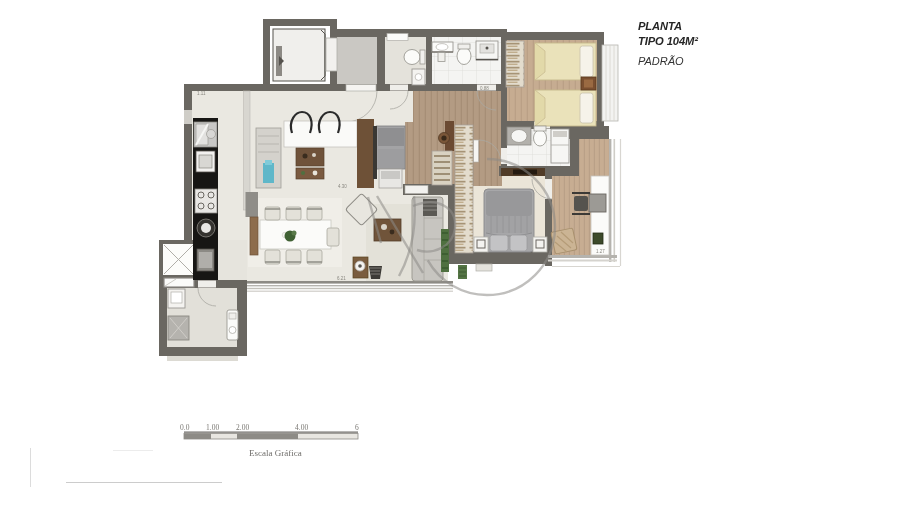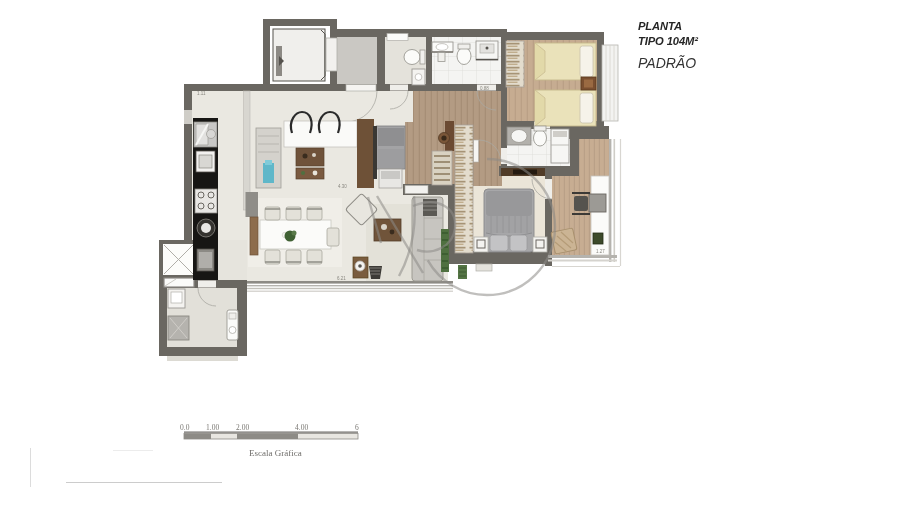--- a/index.html
+++ b/index.html
@@ -1,19 +1,19 @@
 <!DOCTYPE html>
 <html><head>
 <meta charset="utf-8">
 <style>
 html,body{margin:0;padding:0;background:#ffffff;}
 body{font-family:"Liberation Sans", sans-serif;}
 #wrap{position:relative;width:900px;height:513px;overflow:hidden;background:#fff;}
 .t1{position:absolute;left:638px;top:19px;font-size:11.2px;font-weight:bold;font-style:italic;color:#262626;letter-spacing:-0.1px;line-height:15.3px;transform:scaleX(1.0);transform-origin:left top;}
-.t2{position:absolute;left:638px;top:55px;font-size:14px;font-style:italic;color:#333333;letter-spacing:0px;transform:scaleX(1.0);transform-origin:left top;}
+.t2{position:absolute;left:638px;top:55px;font-size:11px;font-style:italic;color:#333333;letter-spacing:0px;transform:scaleX(1.0);transform-origin:left top;}
 </style>
 </head>
 <body>
 <div id="wrap">
 <svg width="900" height="513" viewBox="0 0 900 513" xmlns="http://www.w3.org/2000/svg">
 <rect x="0" y="0" width="900" height="513" fill="#ffffff"></rect>
 <defs>
 <pattern id="wood1" width="6" height="40" patternUnits="userSpaceOnUse">
 <rect width="6" height="40" fill="#b39b83"></rect>
 <rect x="4.7" width="1.3" height="40" fill="#a68e76"></rect>

